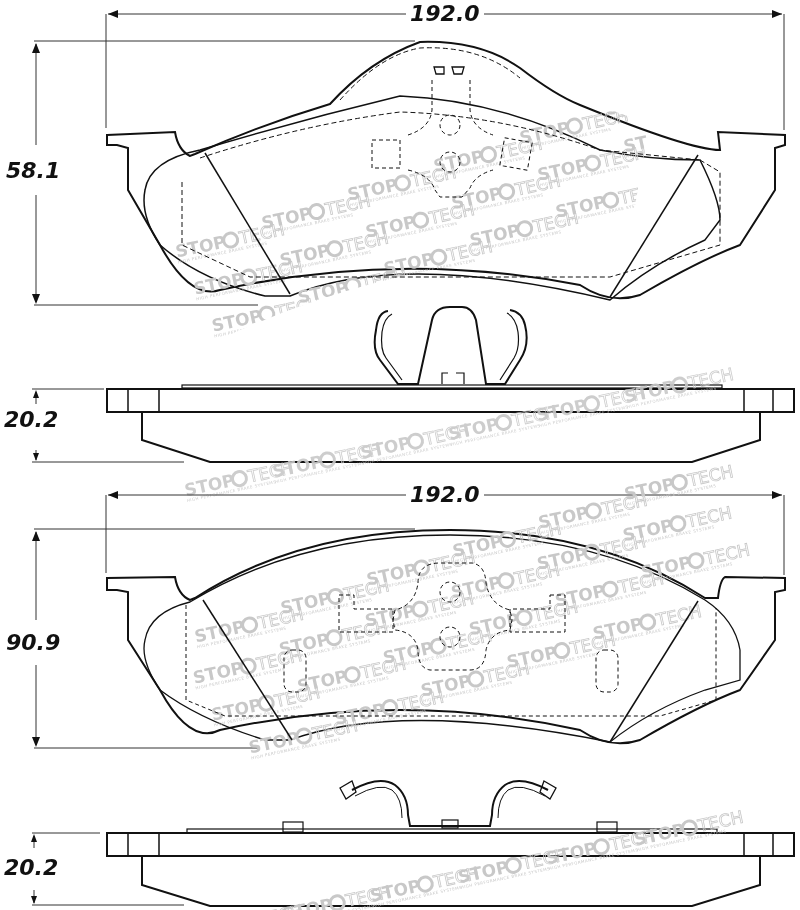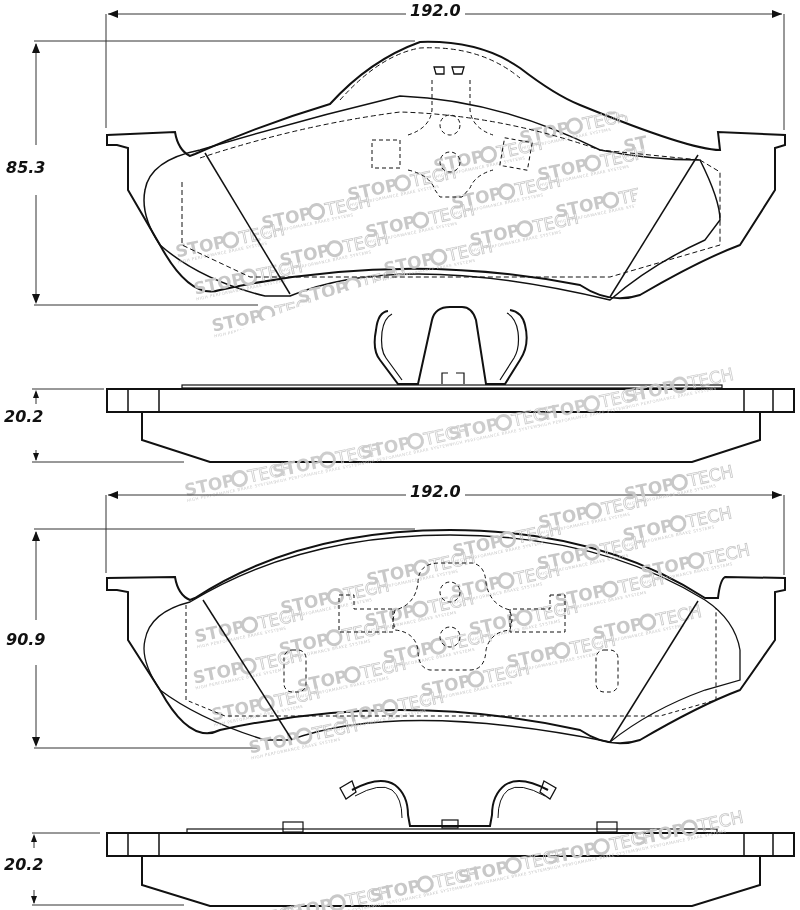--- a/index.html
+++ b/index.html
@@ -1,18 +1,18 @@
 <!DOCTYPE html>
 <html><head>
 <meta charset="utf-8">
 <style>
   html, body { margin: 0; padding: 0; background: #ffffff; }
   body { width: 800px; height: 910px; position: relative; overflow: hidden; font-family: "DejaVu Sans", sans-serif; }
   svg { position: absolute; left: 0; top: 0; }
-  .dim-label { position: absolute; font-family: "DejaVu Sans", sans-serif; font-weight: bold; font-style: italic; font-size: 16px; color: #111; background: #fff; line-height: 1; padding: 0 4px; text-align: right; }
+  .dim-label { position: absolute; font-family: "DejaVu Sans", sans-serif; font-weight: bold; font-style: italic; font-size: 22px; color: #111; background: #fff; line-height: 1; padding: 0 4px; text-align: right; }
   .wm { font-family: "DejaVu Sans", sans-serif; font-weight: bold; fill: #c8c8c8; }
   .wm-sub { font-family: "DejaVu Sans", sans-serif; font-size: 4px; fill: #c8c8c8; letter-spacing: 0.5px; }
   .wm-tech { font-family: "DejaVu Sans", sans-serif; font-size: 17px; fill: none; stroke: #c8c8c8; stroke-width: 0.8; }
 </style>
 </head>
 <body>
 
 <svg width="800" height="910" viewBox="0 0 800 910">
   <defs>
     <g id="wmark">
@@ -204,17 +204,17 @@
         <use href="#wmark" x="280" y="885"></use>
         <use href="#wmark" x="370" y="885"></use>
         <use href="#wmark" x="460" y="885"></use>
         <use href="#wmark" x="550" y="885"></use>
         <use href="#wmark" x="640" y="885"></use>
     </g>
   </g>
 </svg>
 
 <div class="dim-label" style="left:406px; top:3px;">192.0</div>
-<div class="dim-label" style="left:2px; top:160px;">85.3</div>
+<div class="dim-label" style="left:2px; top:160px;">58.1</div>
 <div class="dim-label" style="left:0px; top:409px;">20.2</div>
 <div class="dim-label" style="left:406px; top:484px;">192.0</div>
 <div class="dim-label" style="left:2px; top:632px;">90.9</div>
 <div class="dim-label" style="left:0px; top:857px;">20.2</div>
 
 </body></html>

